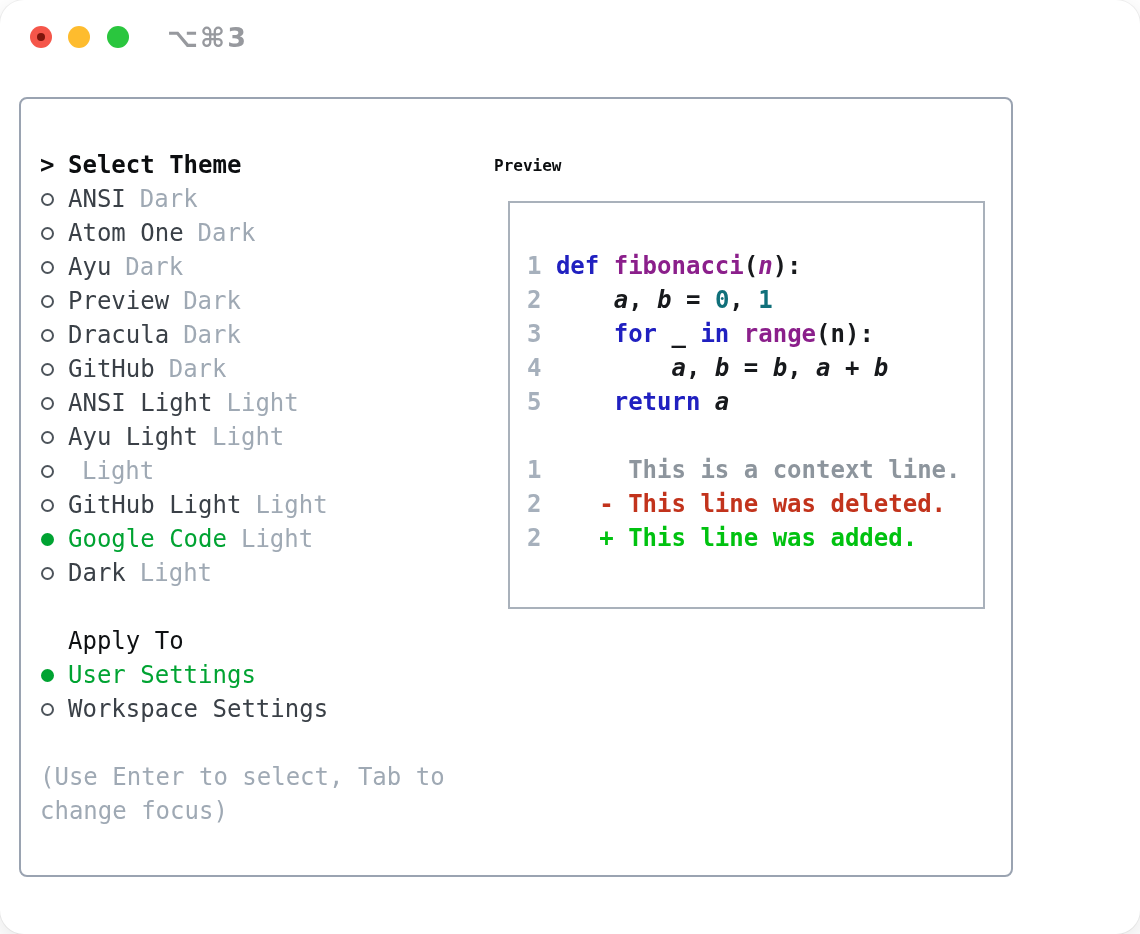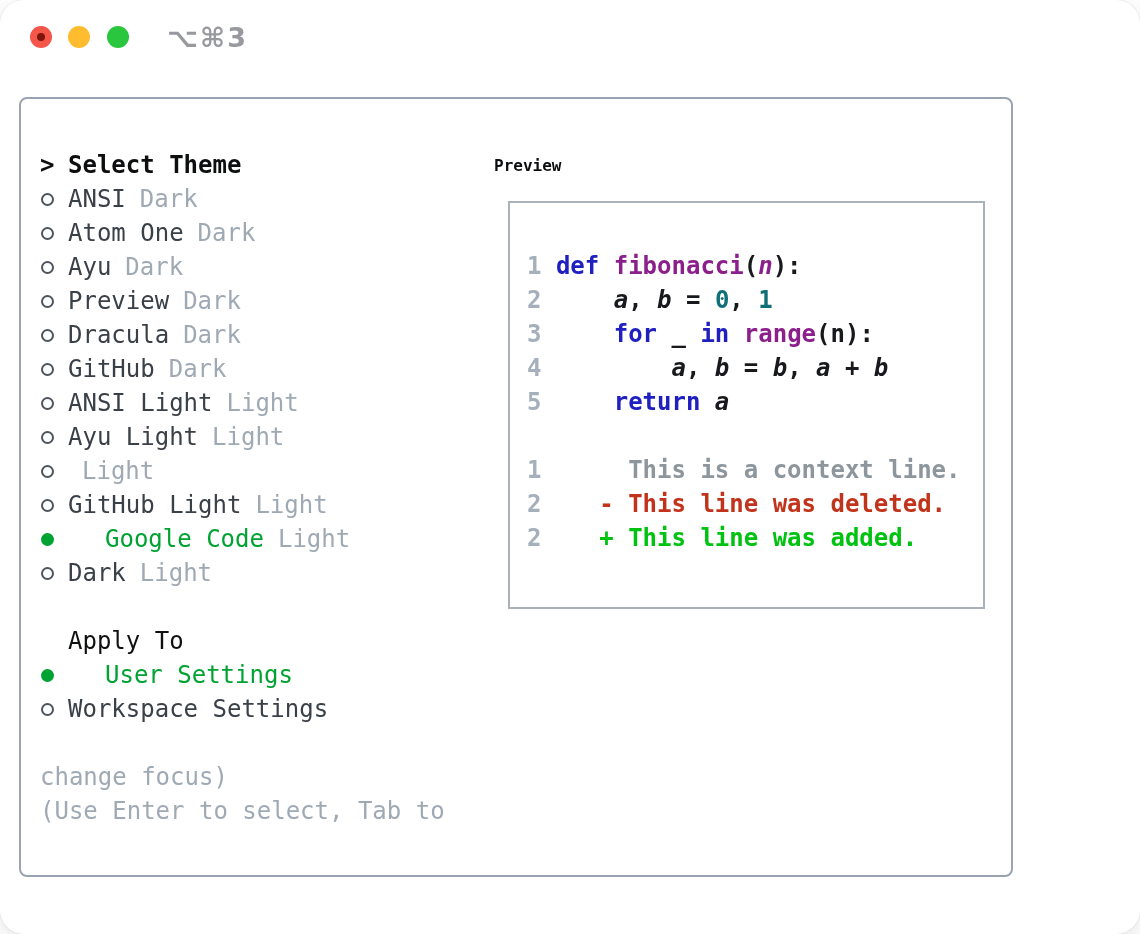--- a/index.html
+++ b/index.html
@@ -22,21 +22,21 @@
          border-radius:8px;background:#fff;}
 
   .row{display:flex;align-items:center;height:34px;font-size:24px;white-space:pre;}
   .prefix{display:inline-flex;align-items:center;justify-content:flex-start;width:28px;flex:0 0 28px;}
   .radio{width:13px;height:13px;box-sizing:border-box;border:2px solid #4d545b;border-radius:50%;margin-left:1px;}
   .radio.sel{border-color:var(--accent-green);background:var(--accent-green);}
   .prompt{color:var(--black-text);font-weight:bold;}
   .hdr{color:var(--black-text);font-weight:bold;}
   .subhdr{color:#0e1012;}
   .tname{color:var(--dark-text);}
-  .tname.sel{color:var(--accent-green);margin-left:37px;}
+  .tname.sel{color:var(--accent-green);}
   .tvariant{color:var(--muted-gray);margin-left:14px;}
   .hint{color:var(--muted-gray);}
 
   .list{position:absolute;left:19px;top:49px;}
 
   
   .preview-label{position:absolute;left:473px;top:49px;height:34px;display:flex;align-items:center;
                  font-size:16px;font-weight:bold;color:var(--black-text);}
   .preview-box{position:absolute;left:487px;top:102px;width:473px;height:404px;border:2px solid #a9b1bb;background:#fff;}
   .code{margin:0;padding:46px 0 0 17px;font-size:24px;line-height:34px;}
@@ -85,22 +85,22 @@
       <div class="row"></div>
       <div class="row">
         <span class="prefix"></span>
         <span class="subhdr">Apply To</span>
       </div>
       <div id="applyOptions">
           <div class="row"><span class="prefix"><span class="radio sel"></span></span><span class="tname sel">User Settings</span></div>
           <div class="row"><span class="prefix"><span class="radio"></span></span><span class="tname">Workspace Settings</span></div>
         </div>
       <div class="row"></div>
+      <div class="row hint">(Use Enter to select, Tab to</div>
       <div class="row hint">change focus)</div>
-      <div class="row hint">(Use Enter to select, Tab to</div>
     </div>
 
     <div class="preview-label">Preview</div>
     <div class="preview-box">
       <pre class="code" id="previewCode"><div class="line"><span class="ln">1 </span><span class="kw">def</span><span class="pl"> </span><span class="fn">fibonacci</span><span class="pl">(</span><span class="par">n</span><span class="pl">):</span></div><div class="line"><span class="ln">2 </span><span class="pl">    </span><span class="var">a</span><span class="pl">, </span><span class="var">b</span><span class="pl"> = </span><span class="num">0</span><span class="pl">, </span><span class="num">1</span></div><div class="line"><span class="ln">3 </span><span class="pl">    </span><span class="kw">for</span><span class="pl"> _ </span><span class="kw">in</span><span class="pl"> </span><span class="fn">range</span><span class="pl">(n):</span></div><div class="line"><span class="ln">4 </span><span class="pl">        </span><span class="var">a</span><span class="pl">, </span><span class="var">b</span><span class="pl"> = </span><span class="var">b</span><span class="pl">, </span><span class="var">a</span><span class="pl"> + </span><span class="var">b</span></div><div class="line"><span class="ln">5 </span><span class="pl">    </span><span class="kw">return</span><span class="pl"> </span><span class="var">a</span></div><div class="line">&nbsp;</div><div class="line"><span class="ln">1 </span><span class="ctx">     This is a context line.</span></div><div class="line"><span class="ln">2 </span><span class="pl">   </span><span class="del">- This line was deleted.</span></div><div class="line"><span class="ln">2 </span><span class="pl">   </span><span class="add">+ This line was added.</span></div></pre>
     </div>
 
   </div>
 </div>
 

